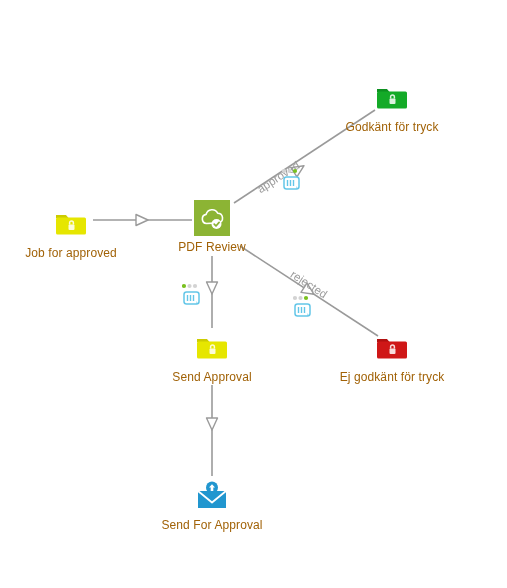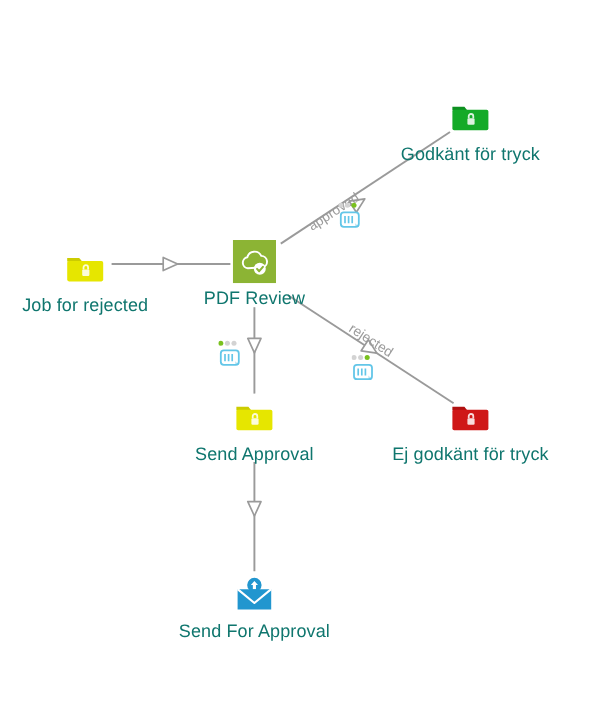--- a/index.html
+++ b/index.html
@@ -39,22 +39,22 @@
     transform: translateX(-50%);
     width: 36px;
     height: 36px;
   }
   .node-label {
     position: absolute;
     left: 50%;
     transform: translateX(-50%);
     top: 40px;
     white-space: nowrap;
-    font-size: 15px;
-    color: #0f766e;
+    font-size: 12px;
+    color: #a16207;
     text-align: center;
     letter-spacing: 0.1px;
   }
   .edge-label {
     position: absolute;
     font-size: 11.5px;
     color: #9b9b9b;
     white-space: nowrap;
     transform-origin: 0 0;
   }
@@ -119,21 +119,21 @@
         </svg></div>
     </div>
   <div id="nodes-layer">
       <div class="node" style="left: 71px; top: 206px;">
         <div class="node-icon"><svg width="36" height="36" viewBox="0 0 36 36">
             <path d="M3 9 h10 l2.5 3 H3 Z" fill="#cccc00"></path>
             <rect x="3" y="11.5" width="30" height="17" rx="1.5" fill="#e6e600"></rect>
             <rect x="15.5" y="18.5" width="6" height="5.5" rx="1" fill="#ffffff" opacity="0.85"></rect>
             <path d="M16.6 18.5 v-1.6 a1.9 1.9 0 0 1 3.8 0 v1.6" fill="none" stroke="#ffffff" stroke-width="1.5" opacity="0.85"></path>
           </svg></div>
-        <div class="node-label">Job for rejected</div>
+        <div class="node-label">Job for approved</div>
       </div>
       <div class="node" style="left: 212px; top: 200px;">
         <div class="node-icon"><svg width="36" height="36" viewBox="0 0 36 36">
             <rect x="0" y="0" width="36" height="36" fill="#8cb434"></rect>
             <path d="M12.5 23.5 a4.6 4.6 0 0 1 -0.4 -9.1 a6.2 6.2 0 0 1 11.6 -1.2 a4.9 4.9 0 0 1 0.9 9.7 Z" fill="none" stroke="#ffffff" stroke-width="1.6" stroke-linejoin="round"></path>
             <circle cx="22.5" cy="24" r="5" fill="#ffffff"></circle>
             <path d="M20.2 24.1 l1.8 1.9 l3.1 -3.6" fill="none" stroke="#8cb434" stroke-width="1.7" stroke-linecap="round" stroke-linejoin="round"></path>
           </svg></div>
         <div class="node-label">PDF Review</div>
       </div>

